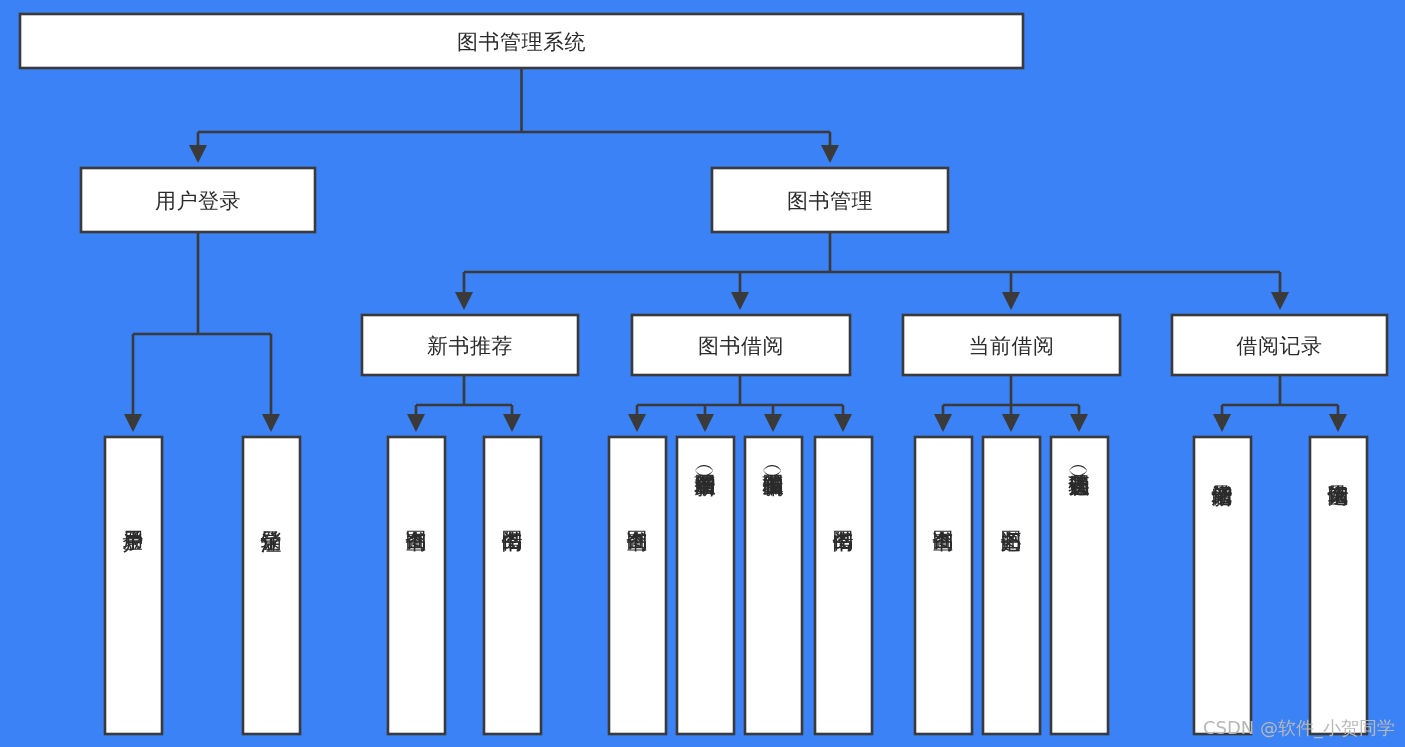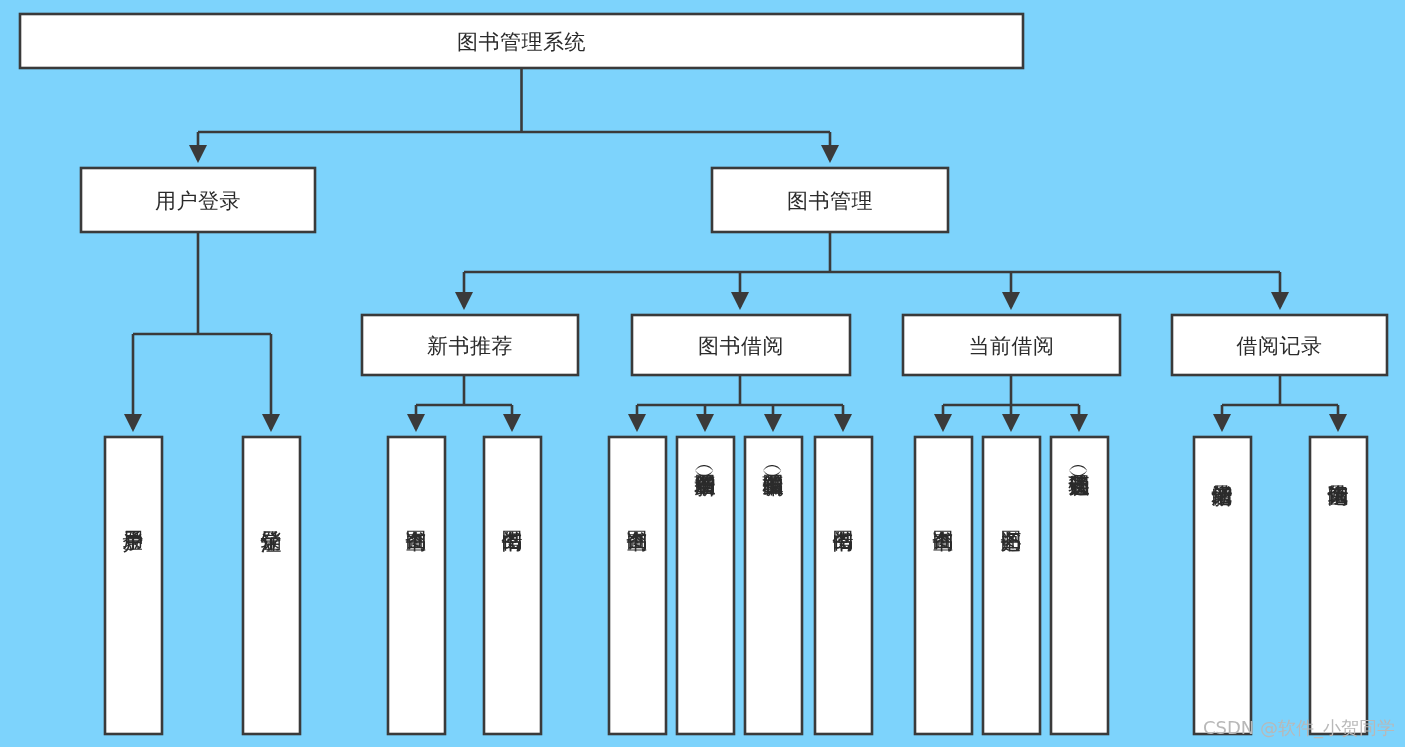--- a/index.html
+++ b/index.html
@@ -8,21 +8,21 @@
     padding: 0;
     background: #ffffff;
   }
   body {
     font-family: "DejaVu Sans", "Liberation Sans", sans-serif;
   }
   #diagram-root {
     position: relative;
     width: 1405px;
     height: 747px;
-    background: #7dd3fc;
+    background: #3b82f6;
     overflow: hidden;
   }
   svg#tree-svg {
     position: absolute;
     left: 0;
     top: 0;
     width: 1405px;
     height: 747px;
     display: block;
   }

